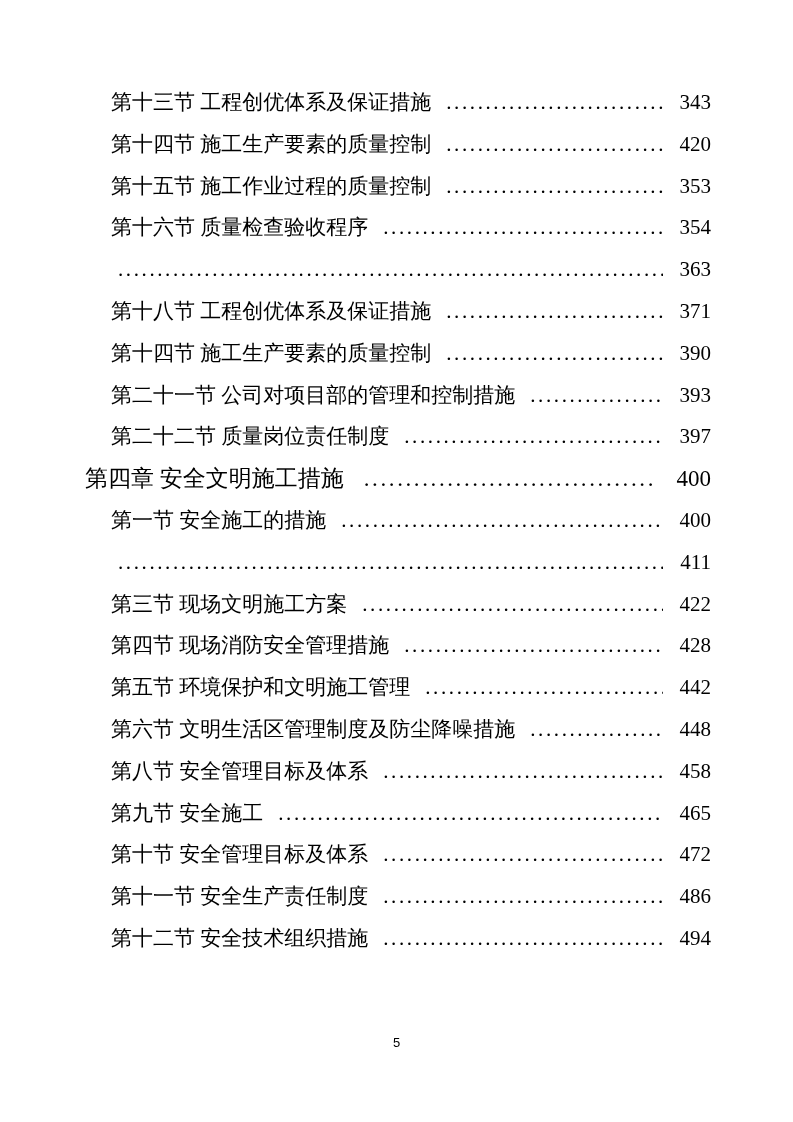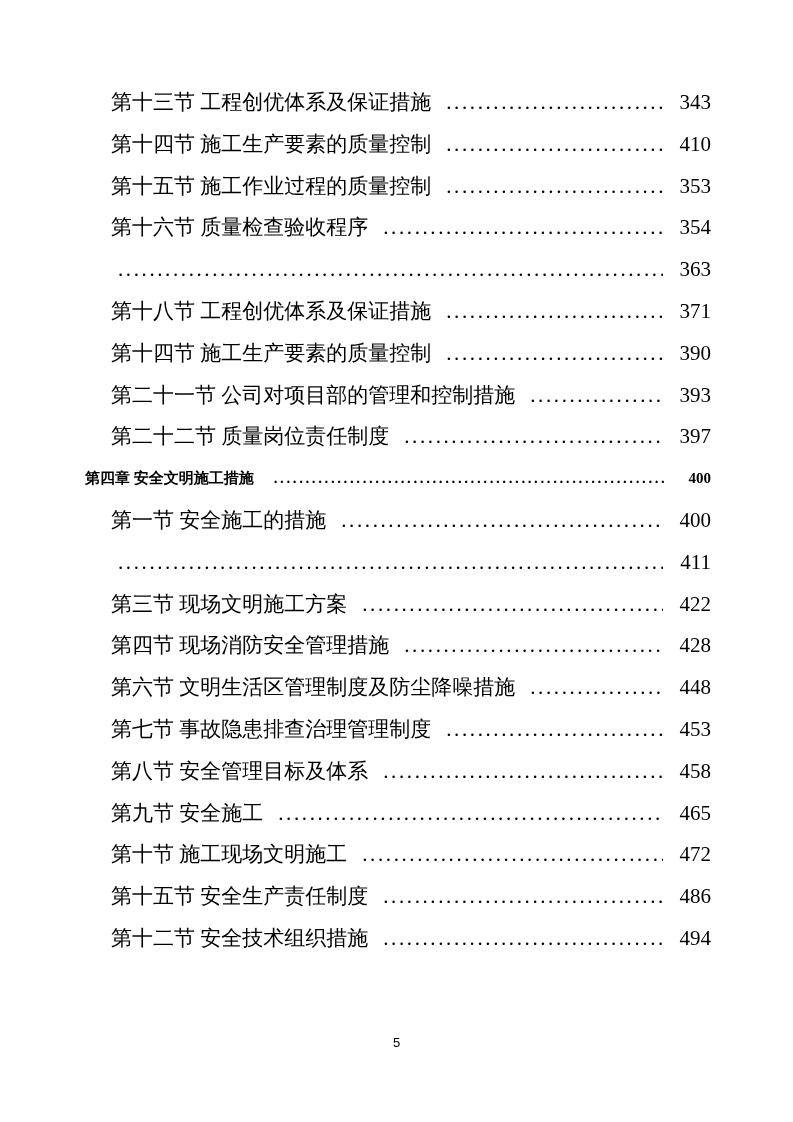--- a/index.html
+++ b/index.html
@@ -29,22 +29,22 @@
     height: 41.8px;
     line-height: 41.8px;
     font-size: 21px;
     white-space: nowrap;
   }
   .toc-row.level-2 {
     padding-left: 26px;
     gap: 8px;
   }
   .toc-row.level-1 {
-    font-weight: bold;
-    font-size: 15px;
+    font-weight: normal;
+    font-size: 23px;
     gap: 13px;
   }
   .toc-title {
     flex: 0 0 auto;
   }
   .leader {
     flex: 1 1 auto;
     min-width: 0;
     overflow: hidden;
     white-space: nowrap;
@@ -77,21 +77,21 @@
 <div class="page">
   <main class="toc">
       <div class="toc-row level-2">
         <span class="toc-title">第十三节 工程创优体系及保证措施</span>
         <span class="leader"></span>
         <span class="toc-page">343</span>
       </div>
       <div class="toc-row level-2">
         <span class="toc-title">第十四节 施工生产要素的质量控制</span>
         <span class="leader"></span>
-        <span class="toc-page">410</span>
+        <span class="toc-page">420</span>
       </div>
       <div class="toc-row level-2">
         <span class="toc-title">第十五节 施工作业过程的质量控制</span>
         <span class="leader"></span>
         <span class="toc-page">353</span>
       </div>
       <div class="toc-row level-2">
         <span class="toc-title">第十六节 质量检查验收程序</span>
         <span class="leader"></span>
         <span class="toc-page">354</span>
@@ -138,46 +138,46 @@
         <span class="toc-title">第三节 现场文明施工方案</span>
         <span class="leader"></span>
         <span class="toc-page">422</span>
       </div>
       <div class="toc-row level-2">
         <span class="toc-title">第四节 现场消防安全管理措施</span>
         <span class="leader"></span>
         <span class="toc-page">428</span>
       </div>
       <div class="toc-row level-2">
+        <span class="toc-title">第五节 环境保护和文明施工管理</span>
+        <span class="leader"></span>
+        <span class="toc-page">442</span>
+      </div>
+      <div class="toc-row level-2">
         <span class="toc-title">第六节 文明生活区管理制度及防尘降噪措施</span>
         <span class="leader"></span>
         <span class="toc-page">448</span>
-      </div>
-      <div class="toc-row level-2">
-        <span class="toc-title">第七节 事故隐患排查治理管理制度</span>
-        <span class="leader"></span>
-        <span class="toc-page">453</span>
       </div>
       <div class="toc-row level-2">
         <span class="toc-title">第八节 安全管理目标及体系</span>
         <span class="leader"></span>
         <span class="toc-page">458</span>
       </div>
       <div class="toc-row level-2">
         <span class="toc-title">第九节 安全施工</span>
         <span class="leader"></span>
         <span class="toc-page">465</span>
       </div>
       <div class="toc-row level-2">
-        <span class="toc-title">第十节 施工现场文明施工</span>
+        <span class="toc-title">第十节 安全管理目标及体系</span>
         <span class="leader"></span>
         <span class="toc-page">472</span>
       </div>
       <div class="toc-row level-2">
-        <span class="toc-title">第十五节 安全生产责任制度</span>
+        <span class="toc-title">第十一节 安全生产责任制度</span>
         <span class="leader"></span>
         <span class="toc-page">486</span>
       </div>
       <div class="toc-row level-2">
         <span class="toc-title">第十二节 安全技术组织措施</span>
         <span class="leader"></span>
         <span class="toc-page">494</span>
       </div>
     </main>
   <footer class="footer">

